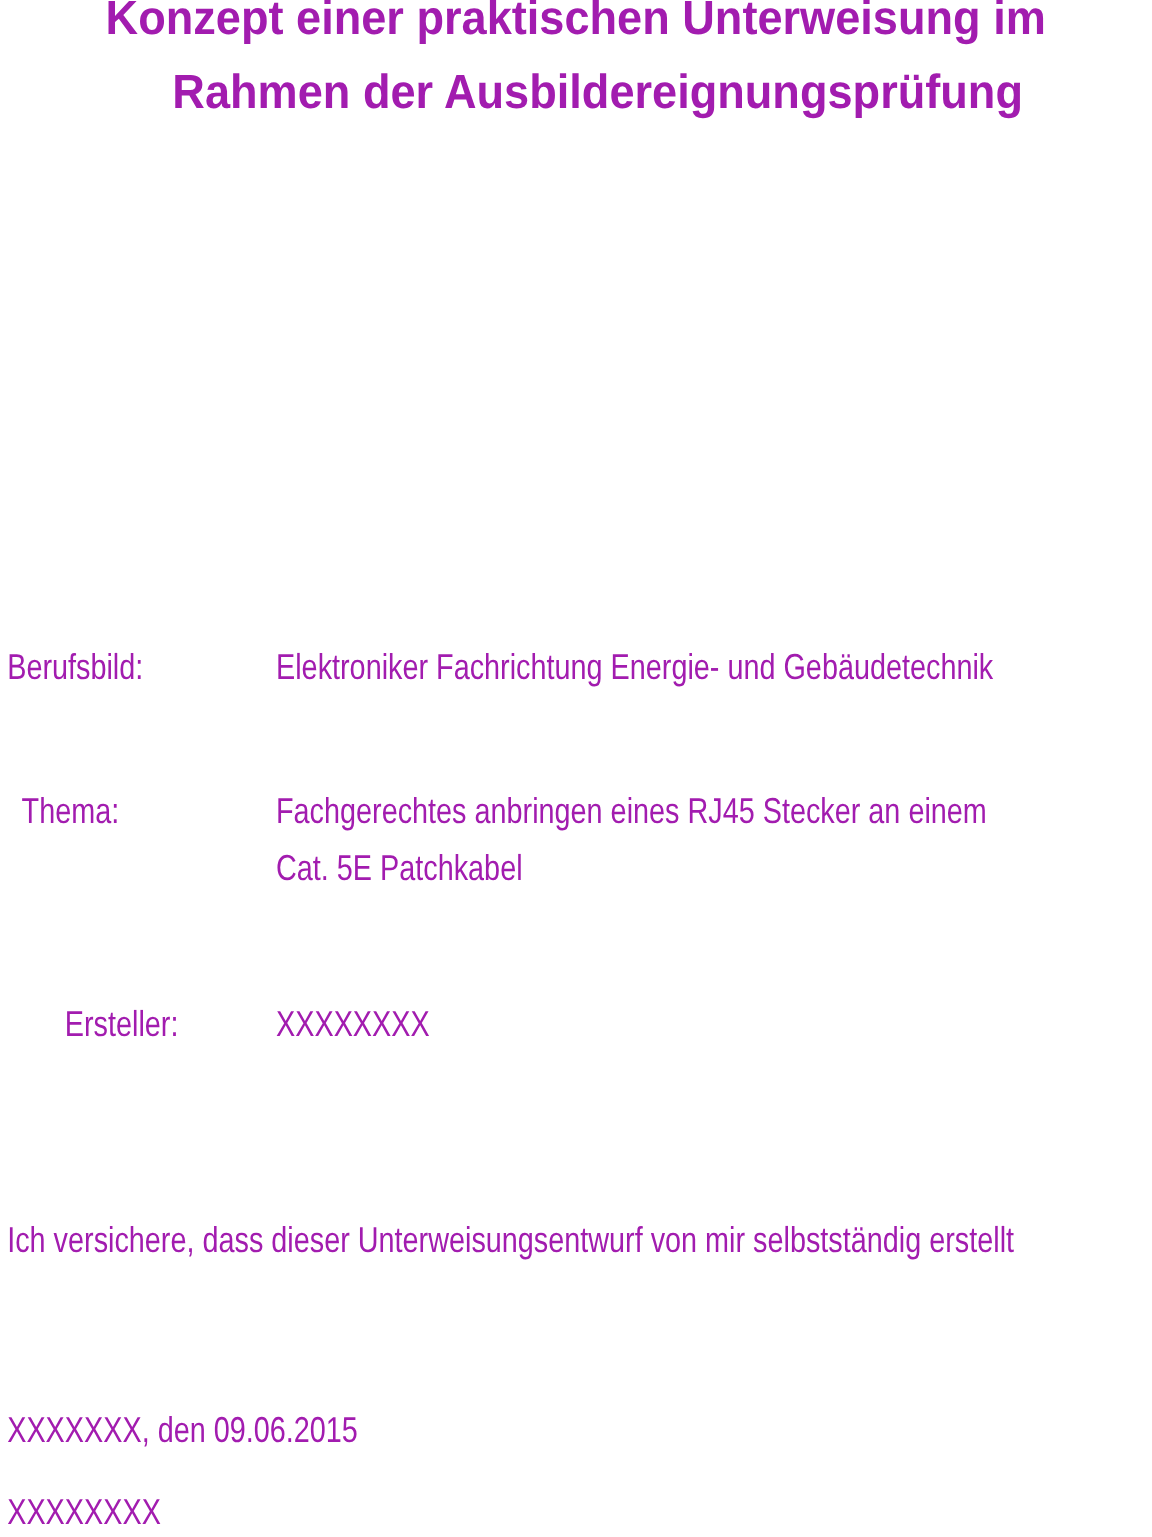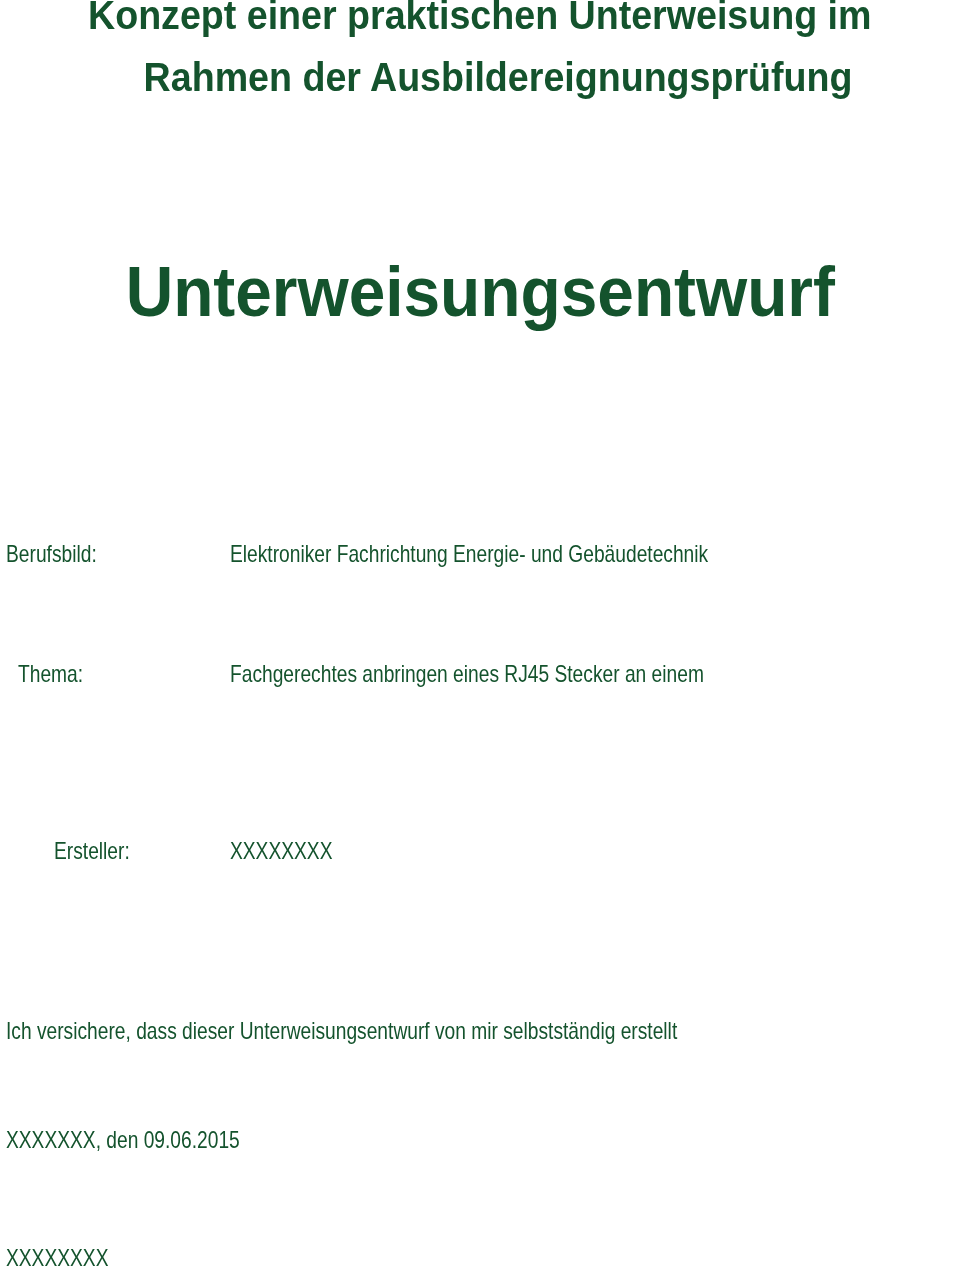--- a/index.html
+++ b/index.html
@@ -1,26 +1,26 @@
 <!DOCTYPE html>
 <html><head>
 <meta charset="utf-8">
 <style>
   html, body { margin: 0; padding: 0; background: #ffffff; }
   .page {
     position: relative;
     width: 960px;
     height: 1281px;
     background: #ffffff;
-    color: #14532d;
+    color: #a21caf;
     font-family: "Liberation Sans", sans-serif;
     overflow: hidden;
     text-decoration: underline;
   }
-  .ln { position: absolute; font-size: 24px; white-space: nowrap; line-height: 1; }
+  .ln { position: absolute; font-size: 30px; white-space: nowrap; line-height: 1; }
   .ctr { left: 0; right: 0; text-align: center; }
   .b { font-weight: bold; }
   .fs40 { font-size: 40px; }
   .fs70 { font-size: 70px; }
   
   .sq  { display: inline-block; transform: scaleX(0.80); transform-origin: 0 50%; }
   
   .sqc { display: inline-block; transform: scaleX(0.94); transform-origin: 50% 50%; }
 
   .t1 { top: -5px; }
@@ -33,51 +33,51 @@
   .lab-thema  { top: 662px; left: 18px; }
   .val-thema1 { top: 662px; left: 230px; }
   .val-thema2 { top: 709px; left: 230px; }
 
   .lab-ersteller { top: 839px; left: 6px; margin-left: 48px; }
   .val-ersteller { top: 839px; left: 230px; }
 
   .decl1 { top: 1019px; left: 6px; }
   .decl2 { top: 1064px; left: 6px; }
 
-  .date { top: 1128px; left: 6px; }
+  .date { top: 1178px; left: 6px; }
   .sig  { top: 1246px; left: 6px; }
 </style>
 </head>
 <body>
 
 <div class="page">
 
   <div class="ln ctr b fs40 t1">
     <span class="sqc">Konzept einer praktischen Unterweisung im</span>
   </div>
   <div class="ln ctr b fs40 t2">
     <span class="sqc">Rahmen der Ausbildereignungsprüfung</span>
   </div>
 
-  <div class="ln ctr b fs70 h1">
-    <span class="sqc">Unterweisungsentwurf</span>
-  </div>
 
   <div class="ln lab-berufsbild">
     <span class="sq">Berufsbild:</span>
   </div>
   <div class="ln val-berufsbild">
     <span class="sq">Elektroniker Fachrichtung Energie- und Gebäudetechnik</span>
   </div>
 
   <div class="ln lab-thema">
     <span class="sq">Thema:</span>
   </div>
   <div class="ln val-thema1">
     <span class="sq">Fachgerechtes anbringen eines RJ45 Stecker an einem</span>
+  </div>
+  <div class="ln val-thema2">
+    <span class="sq">Cat. 5E Patchkabel</span>
   </div>
 
   <div class="ln lab-ersteller">
     <span class="sq">Ersteller:</span>
   </div>
   <div class="ln val-ersteller">
     <span class="sq">XXXXXXXX</span>
   </div>
 
   <div class="ln decl1">

